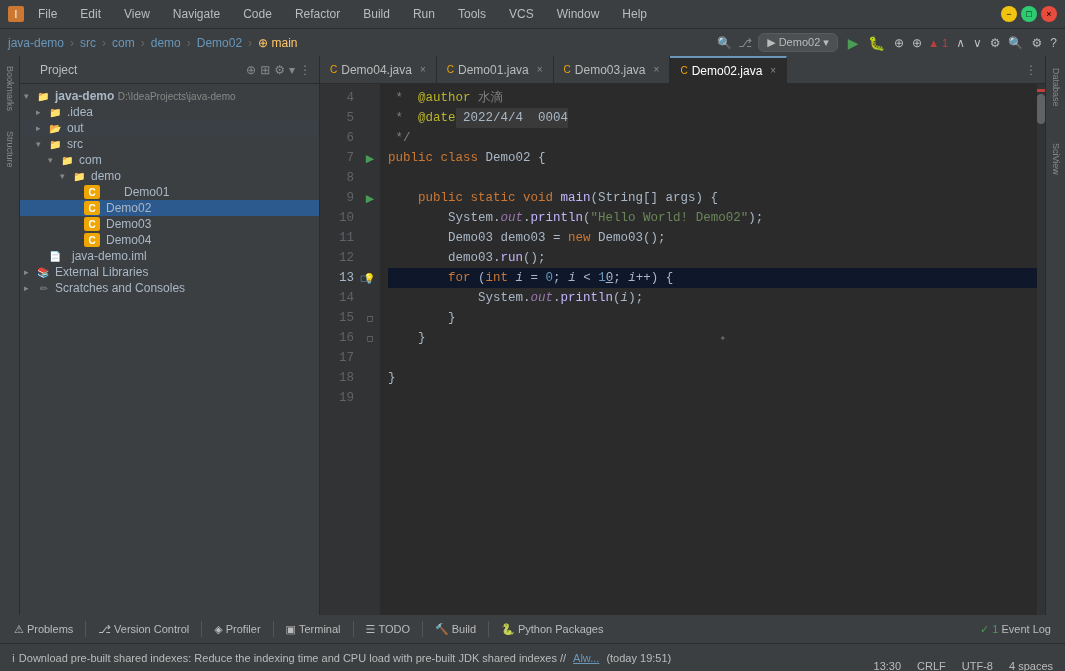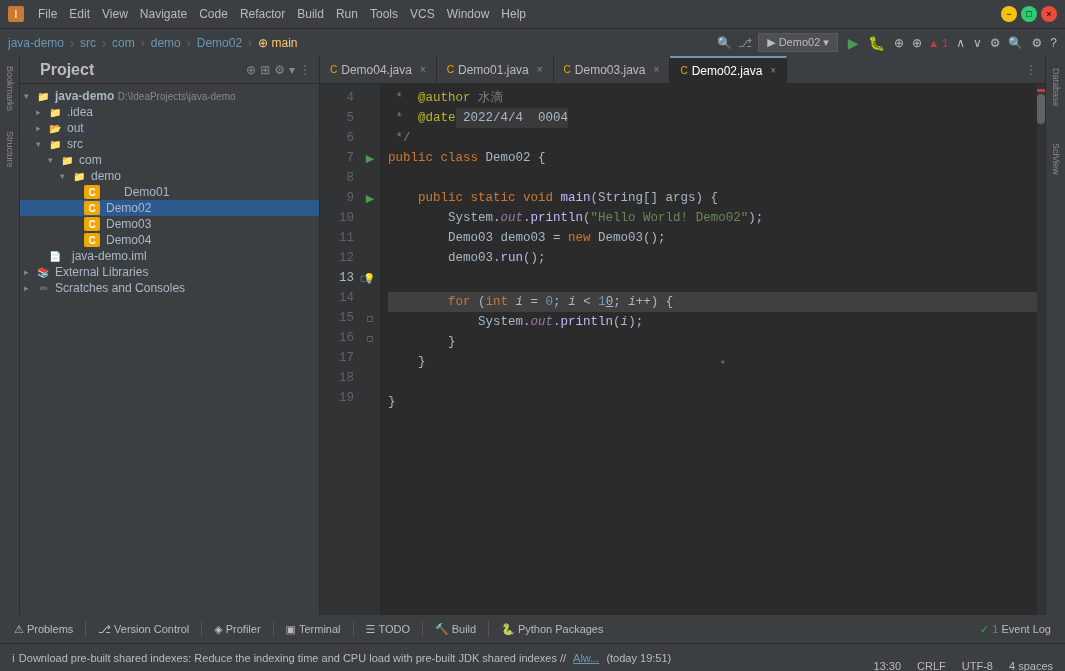--- a/index.html
+++ b/index.html
@@ -1,50 +1,50 @@
 <!DOCTYPE html>
 <html><head>
   <meta charset="utf-8">
   <style>
     * { margin: 0; padding: 0; box-sizing: border-box; }
     body { width: 1065px; height: 671px; overflow: hidden; font-family: 'Segoe UI', Arial, sans-serif; font-size: 12px; background: #2b2b2b; color: #a9b7c6; }
 
     
     #title-bar { display: flex; align-items: center; height: 28px; background: #3c3f41; padding: 0 8px; gap: 8px; }
     #title-bar .window-icon { width: 16px; height: 16px; background: #cc7832; border-radius: 2px; display: flex; align-items: center; justify-content: center; font-size: 10px; color: white; flex-shrink: 0; }
-    #title-bar .menu-bar { display: flex; gap: 0; flex: 1; }
+    #title-bar .menu-bar { display: flex; gap: 11px; flex: 1; }
     #title-bar .menu-item { padding: 2px 6px; font-size: 12px; color: #bbbbbb; cursor: pointer; border-radius: 2px; }
     #title-bar .title-text { font-size: 11px; color: #bbbbbb; flex: 1; text-align: center; }
     #title-bar .win-controls { display: flex; gap: 4px; }
     #title-bar .win-btn { width: 16px; height: 16px; border-radius: 50%; border: none; cursor: pointer; font-size: 9px; display: flex; align-items: center; justify-content: center; }
     #title-bar .win-min { background: #f1c40f; }
     #title-bar .win-max { background: #2ecc71; }
     #title-bar .win-close { background: #e74c3c; }
 
     
     #nav-bar { display: flex; align-items: center; height: 28px; background: #3c3f41; border-top: 1px solid #2b2b2b; padding: 0 8px; gap: 4px; font-size: 12px; color: #bbbbbb; }
     #nav-bar .nav-item { color: #6897bb; cursor: pointer; }
     #nav-bar .nav-sep { color: #666; margin: 0 2px; }
     #nav-bar .nav-method { color: #ffc66d; }
     #nav-bar .nav-right { margin-left: auto; display: flex; align-items: center; gap: 6px; }
-    #nav-bar .run-config { background: #4c5052; border: 1px solid #5a5a5a; padding: 2px 8px; border-radius: 0; color: #bbbbbb; font-size: 11px; cursor: pointer; }
+    #nav-bar .run-config { background: #4c5052; border: 1px solid #5a5a5a; padding: 2px 8px; border-radius: 6px; color: #bbbbbb; font-size: 11px; cursor: pointer; }
     #nav-bar .run-btn { color: #499c54; font-size: 14px; cursor: pointer; margin-left: 4px; }
     #nav-bar .icon-btn { color: #bbbbbb; font-size: 12px; cursor: pointer; margin-left: 2px; }
 
     
     #main { display: flex; height: calc(671px - 28px - 28px - 28px - 28px); }
 
     
     #left-icons { width: 20px; background: #3c3f41; display: flex; flex-direction: column; align-items: center; padding-top: 4px; gap: 8px; border-right: 1px solid #2b2b2b; }
     #left-icons .side-icon { color: #888; font-size: 10px; cursor: pointer; writing-mode: vertical-rl; text-orientation: mixed; padding: 6px 2px; }
 
     
     #project-panel { width: 300px; background: #3c3f41; border-right: 1px solid #2b2b2b; display: flex; flex-direction: column; }
     #panel-header { display: flex; align-items: center; height: 28px; background: #3c3f41; padding: 0 8px; border-bottom: 1px solid #2b2b2b; gap: 4px; }
-    #panel-header .panel-title { font-size: 16px; color: #bbbbbb; font-weight: bold; flex: 1; padding-left: 12px; }
+    #panel-header .panel-title { font-size: 12px; color: #bbbbbb; font-weight: normal; flex: 1; padding-left: 12px; }
     #panel-header .panel-icon { color: #888; cursor: pointer; font-size: 12px; }
     #file-tree { flex: 1; overflow-y: auto; padding: 4px 0; font-size: 12px; }
     .tree-item { display: flex; align-items: center; padding: 1px 0; cursor: pointer; white-space: nowrap; }
     .tree-item.selected { background: #2d5a8e; }
     .tree-item .indent { display: inline-block; }
     .tree-item .arrow { width: 12px; font-size: 9px; color: #888; flex-shrink: 0; }
     .tree-item .file-icon { width: 16px; height: 14px; margin-right: 3px; flex-shrink: 0; display: inline-flex; align-items: center; justify-content: center; font-size: 10px; }
     .folder-icon { color: #e8c94e; }
     .java-icon { background: #f0a500; color: white; border-radius: 2px; font-size: 8px; font-weight: bold; }
     .iml-icon { color: #a0c4e8; font-size: 9px; }
@@ -385,21 +385,21 @@
         </div>
 
         <div class="code-line">
           <span>&nbsp;&nbsp;&nbsp;&nbsp;&nbsp;&nbsp;&nbsp;&nbsp;</span><span class="cl">Demo03</span><span> demo03 = </span><span class="kw">new </span><span class="cl">Demo03</span><span>();</span>
         </div>
 
         <div class="code-line">
           <span>&nbsp;&nbsp;&nbsp;&nbsp;&nbsp;&nbsp;&nbsp;&nbsp;</span><span>demo03</span><span class="dot">.</span><span class="fn">run</span><span>();</span>
         </div>
 
-        <div class="code-line" style="background:#404040;margin-top:24px;">
+        <div class="code-line" style="background:#0f172a;">
           <span>&nbsp;&nbsp;&nbsp;&nbsp;&nbsp;&nbsp;&nbsp;&nbsp;</span><span class="kw">for </span><span>(</span><span class="kw">int </span><span class="italic">i</span><span> = </span><span class="num">0</span><span>; </span><span class="italic">i</span><span> &lt; </span><span class="num">1</span><span style="text-decoration:underline;">0</span><span>; </span><span class="italic">i</span><span>++) {</span>
         </div>
 
         <div class="code-line">
           <span>&nbsp;&nbsp;&nbsp;&nbsp;&nbsp;&nbsp;&nbsp;&nbsp;&nbsp;&nbsp;&nbsp;&nbsp;</span><span class="cl">System</span><span class="dot">.</span><span style="color:#9876aa;font-style:italic">out</span><span class="dot">.</span><span class="fn">println</span><span>(</span><span class="italic">i</span><span>);</span>
         </div>
 
         <div class="code-line">
           <span>&nbsp;&nbsp;&nbsp;&nbsp;&nbsp;&nbsp;&nbsp;&nbsp;}</span>
         </div>

